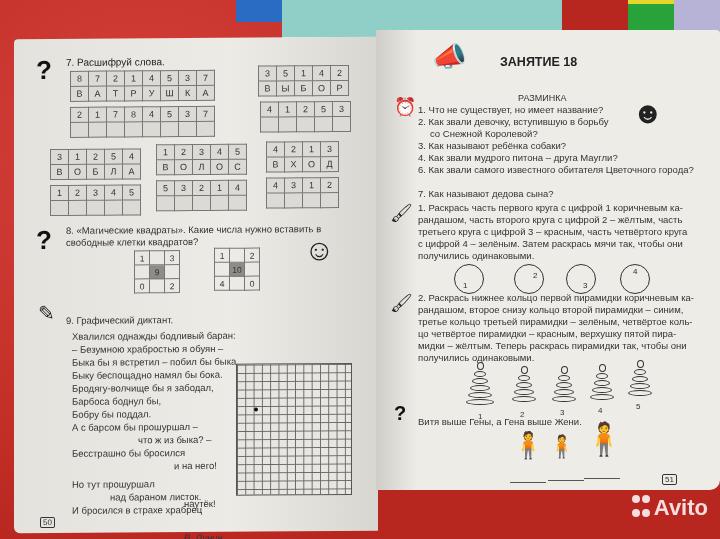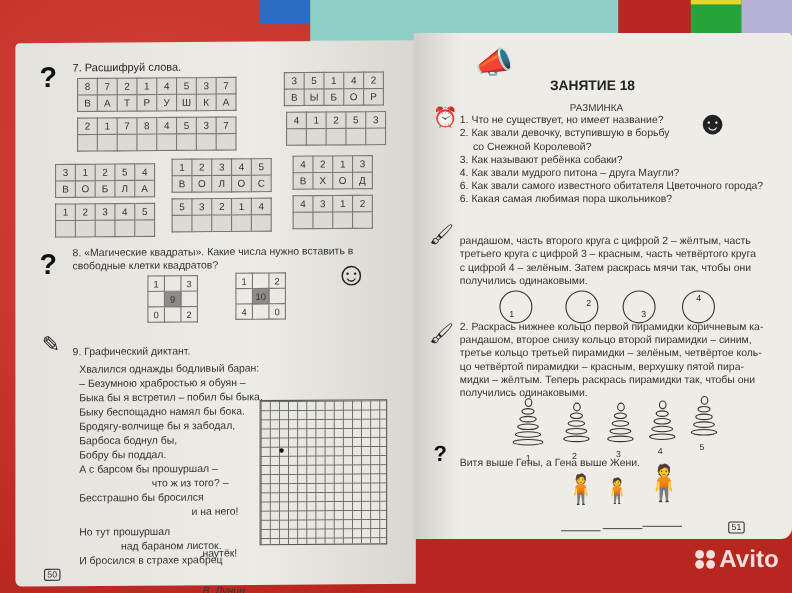--- a/index.html
+++ b/index.html
@@ -25,21 +25,21 @@
     background-image:linear-gradient(#666 1px,transparent 1px),linear-gradient(90deg,#666 1px,transparent 1px);
     background-size:8.3px 8.3px;border:1px solid #555;background-color:#e8e6e1}
   .dot{position:absolute;width:4px;height:4px;border-radius:50%;background:#111}
   .ball{position:absolute;width:30px;height:30px;border:1.5px solid #333;border-radius:50%;font-size:8px}
   .ball span{position:absolute;font-size:8px}
   .pyr{position:absolute;width:28px}
   .pyr i{display:block;margin:0 auto 1px;border:1.4px solid #333;border-radius:50%;height:6px}
   .pyr b{display:block;margin:0 auto 1px;border:1.4px solid #333;border-radius:50%;width:7px;height:8px}
   .pnum{position:absolute;font-size:8px;color:#333}
   .flag{position:absolute;font-size:8px;border:1px solid #333;padding:0 2px;border-radius:2px;color:#333}
-  .avito{position:absolute;right:12px;bottom:18px;color:rgba(255,255,255,.85);font-weight:bold;font-size:22px;display:flex;align-items:center;gap:3px}
+  .avito{position:absolute;right:12px;bottom:18px;color:rgba(255,255,255,.85);font-weight:bold;font-size:22px;display:flex;gap:3px}
   .avito .dots{display:grid;grid-template-columns:9px 9px;gap:1px}
   .avito .dots i{width:8px;height:8px;border-radius:50%;background:rgba(255,255,255,.85);display:block}
   .fig{position:absolute;color:#222;font-size:30px}
   .line{position:absolute;border-top:1px solid #555;width:36px}
 </style>
 </head>
 <body>
 
 <div class="cloth"></div>
 <div class="blue-book"></div>
@@ -290,49 +290,50 @@
   <div class="fig" style="left:24px;top:262px;font-size:20px">✎</div>
   <div class="t" style="left:52px;top:276px">9. Графический диктант.</div>
   <div class="t" style="left:58px;top:292px">Хвалился однажды бодливый баран:</div>
   <div class="t" style="left:58px;top:305px">– Безумною храбростью я обуян –</div>
   <div class="t" style="left:58px;top:318px">Быка бы я встретил – побил бы быка,</div>
   <div class="t" style="left:58px;top:331px">Быку беспощадно намял бы бока.</div>
   <div class="t" style="left:58px;top:344px">Бродягу-волчище бы я забодал,</div>
   <div class="t" style="left:58px;top:357px">Барбоса боднул бы,</div>
   <div class="t" style="left:58px;top:370px">Бобру бы поддал.</div>
   <div class="t" style="left:58px;top:383px">А с барсом бы прошуршал –</div>
-  <div class="t" style="left:124px;top:396px">что ж из того? –</div>
+  <div class="t" style="left:124px;top:396px">что ж из быка? –</div>
   <div class="t" style="left:58px;top:409px">Бесстрашно бы бросился</div>
   <div class="t" style="left:160px;top:422px">и на него!</div>
   <div class="t" style="left:58px;top:440px">Но тут прошуршал</div>
   <div class="t" style="left:96px;top:453px">над бараном листок.</div>
   <div class="t" style="left:58px;top:466px">И бросился в страхе храбрец</div>
   <div class="t" style="left:170px;top:460px">наутёк!</div>
   <div class="t" style="left:170px;top:494px;font-style:italic">В. Лунин</div>
   <div class="grid" style="top:326px"></div>
   <div class="dot" style="left:240px;top:370px"></div>
 
   <div class="flag" style="left:26px;top:478px">50</div>
 </div>
 
 <div class="page page-right">
   <div class="fig" style="left:56px;top:10px;font-size:28px">📣</div>
-  <div class="t h" style="left:124px;top:42px">ЗАНЯТИЕ 18</div>
+  <div class="t h" style="left:124px;top:26px">ЗАНЯТИЕ 18</div>
   <div class="t" style="left:142px;top:62px;font-size:9px">РАЗМИНКА</div>
   <div class="fig" style="left:18px;top:66px;font-size:18px">⏰</div>
   <div class="t" style="left:42px;top:74px">1. Что не существует, но имеет название?</div>
   <div class="t" style="left:42px;top:86px">2. Как звали девочку, вступившую в борьбу</div>
   <div class="t" style="left:54px;top:98px">со Снежной Королевой?</div>
   <div class="t" style="left:42px;top:110px">3. Как называют ребёнка собаки?</div>
   <div class="t" style="left:42px;top:122px">4. Как звали мудрого питона – друга Маугли?</div>
   <div class="t" style="left:42px;top:134px">6. Как звали самого известного обитателя Цветочного города?</div>
-  <div class="t" style="left:42px;top:146px">6. Какая самая любимая пора школьников?</div>
+  <div class="t" style="left:42px;top:158px">7. Как называют дедова сына?</div>
   <div class="fig" style="left:256px;top:66px;font-size:30px">☻</div>
 
   <div class="fig" style="left:14px;top:172px;font-size:18px">🖌</div>
+  <div class="t" style="left:42px;top:172px">1. Раскрась часть первого круга с цифрой 1 коричневым ка-</div>
   <div class="t" style="left:42px;top:184px">рандашом, часть второго круга с цифрой 2 – жёлтым, часть</div>
   <div class="t" style="left:42px;top:196px">третьего круга с цифрой 3 – красным, часть четвёртого круга</div>
   <div class="t" style="left:42px;top:208px">с цифрой 4 – зелёным. Затем раскрась мячи так, чтобы они</div>
   <div class="t" style="left:42px;top:220px">получились одинаковыми.</div>
   <div class="ball" style="left:78px;top:234px">
       <span style="left:8px;top:16px">1</span>
     </div>
   <div class="ball" style="left:138px;top:234px">
       <span style="left:18px;top:6px">2</span>
     </div>
@@ -340,21 +341,21 @@
       <span style="left:16px;top:16px">3</span>
     </div>
   <div class="ball" style="left:244px;top:234px">
       <span style="left:12px;top:2px">4</span>
     </div>
 
   <div class="fig" style="left:14px;top:262px;font-size:18px">🖌</div>
   <div class="t" style="left:42px;top:262px">2. Раскрась нижнее кольцо первой пирамидки коричневым ка-</div>
   <div class="t" style="left:42px;top:274px">рандашом, второе снизу кольцо второй пирамидки – синим,</div>
   <div class="t" style="left:42px;top:286px">третье кольцо третьей пирамидки – зелёным, четвёртое коль-</div>
-  <div class="t" style="left:42px;top:298px">цо четвёртой пирамидки – красным, верхушку пятой пира-</div>
+  <div class="t" style="left:42px;top:298px">цо четвёртое пирамидки – красным, верхушку пятой пира-</div>
   <div class="t" style="left:42px;top:310px">мидки – жёлтым. Теперь раскрась пирамидки так, чтобы они</div>
   <div class="t" style="left:42px;top:322px">получились одинаковыми.</div>
 
   <div class="pyr" style="left:90px;top:332px">
       <b></b>
       <i style="width:12px"></i>
       <i style="width:16px"></i>
       <i style="width:20px"></i>
       <i style="width:24px"></i>
       <i style="width:28px"></i>

